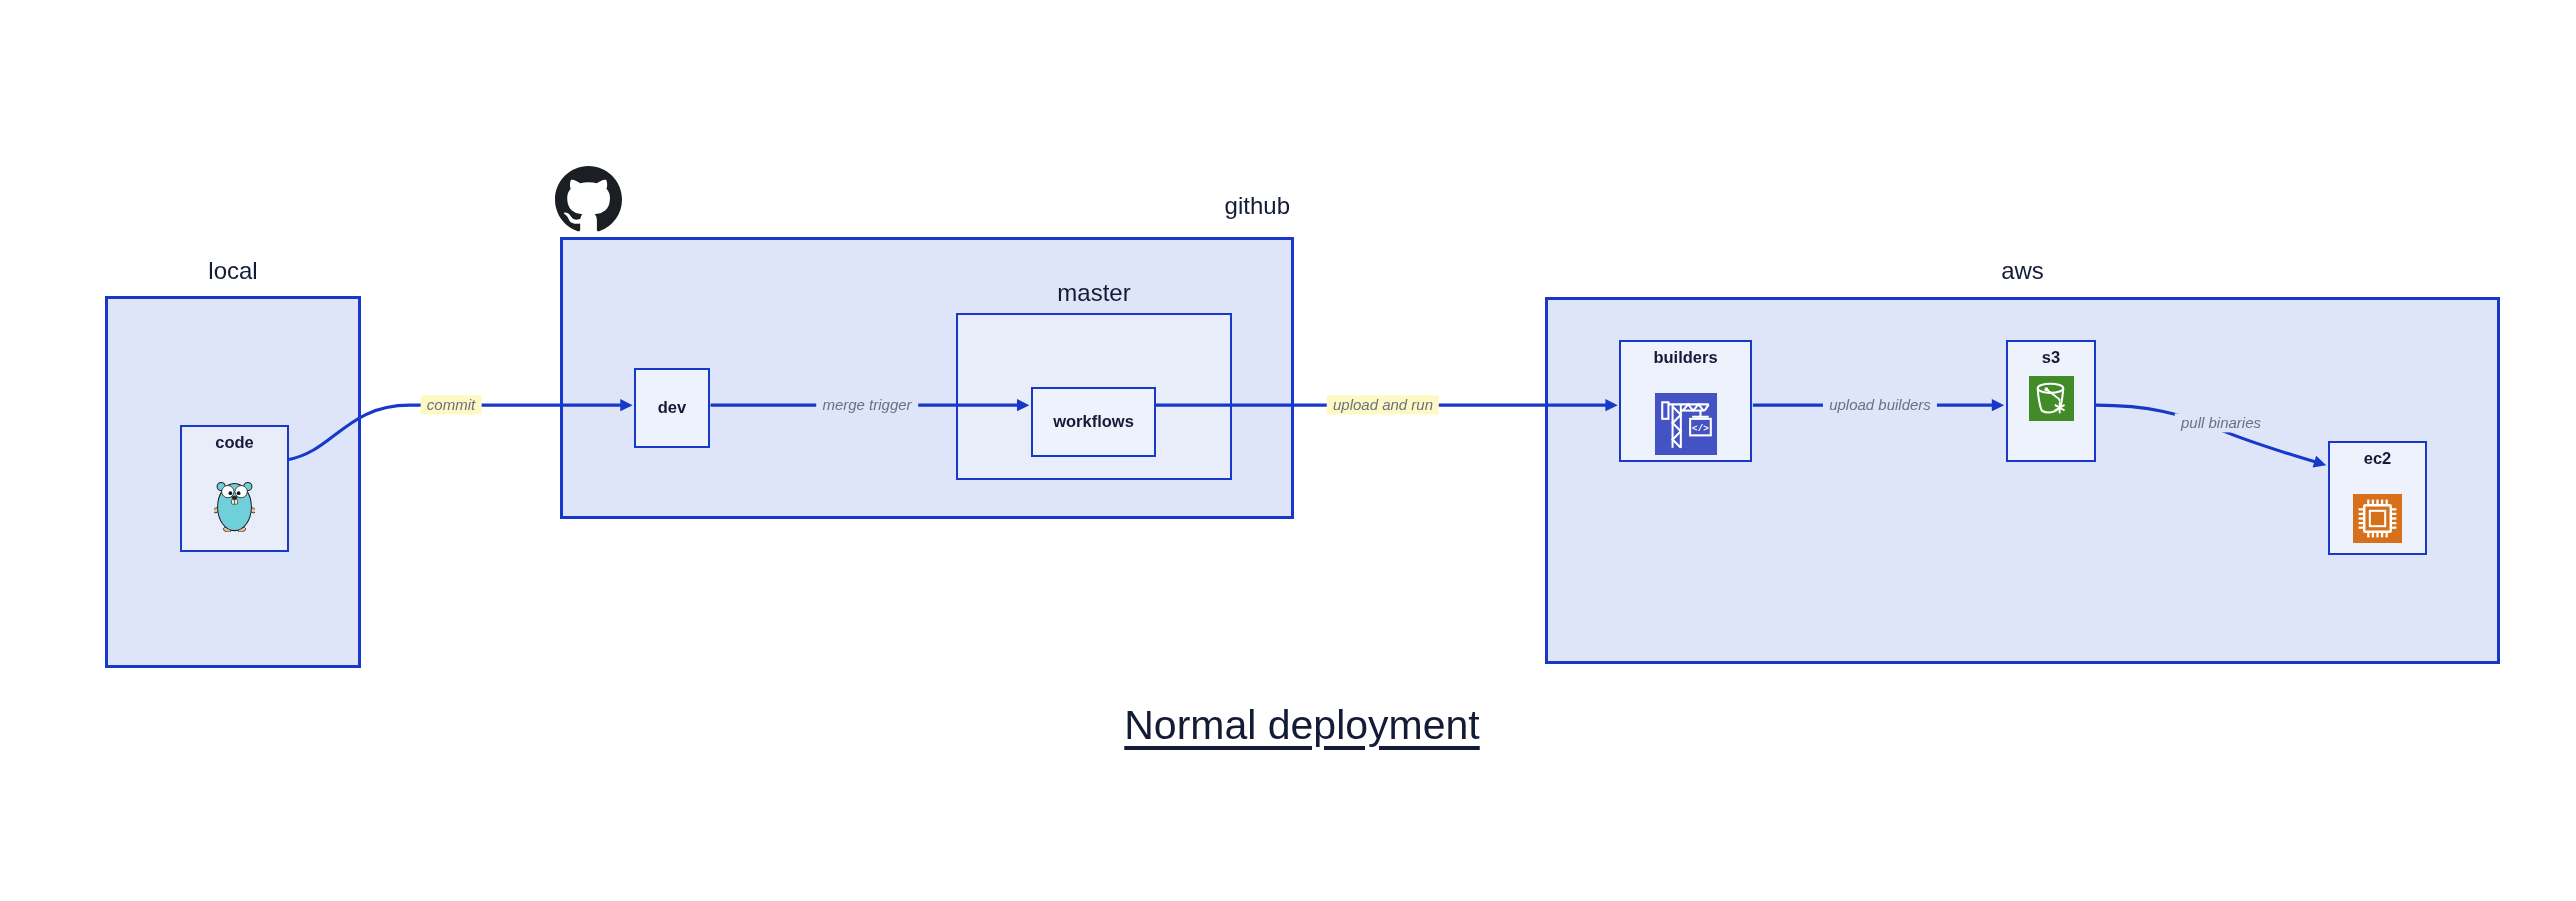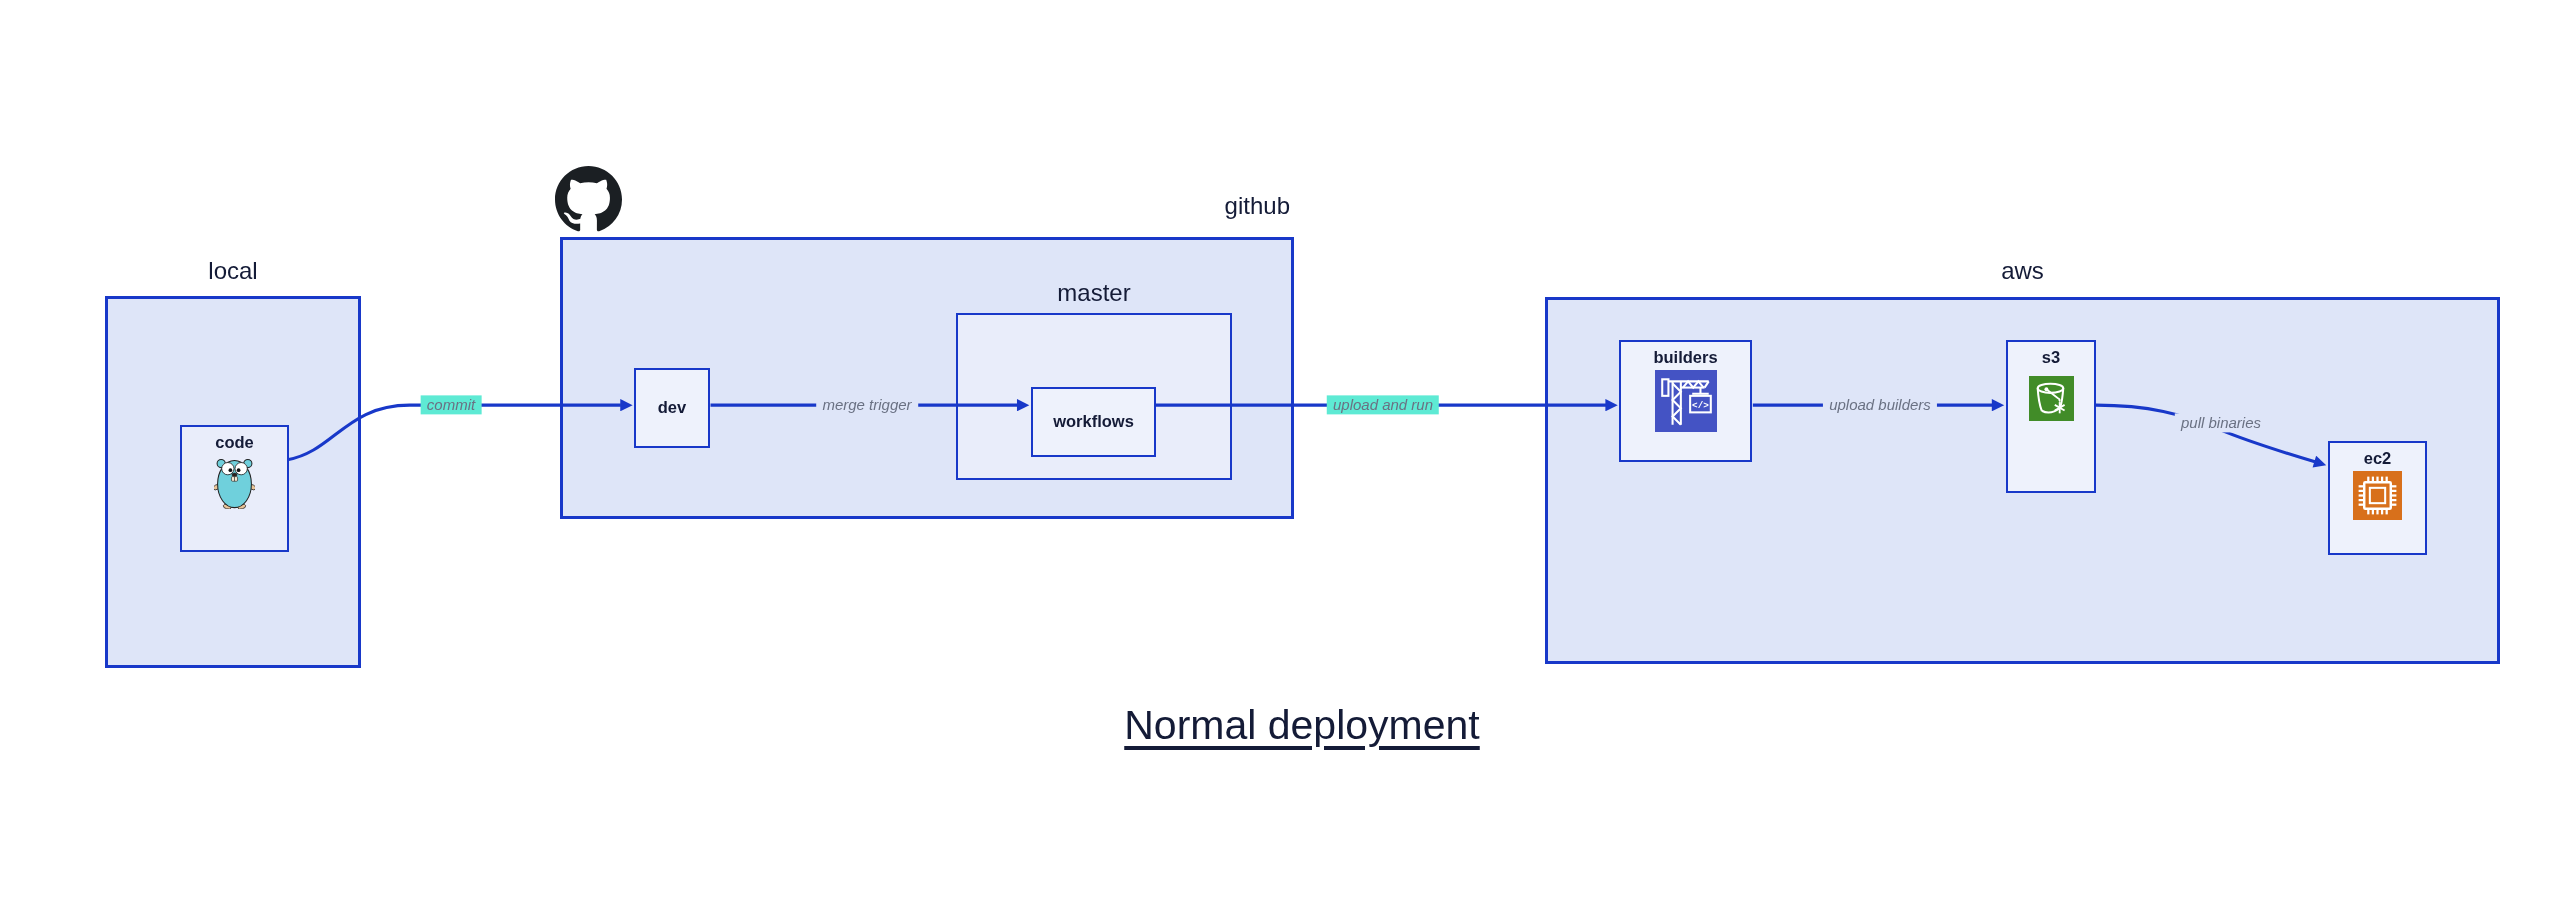--- a/index.html
+++ b/index.html
@@ -8,30 +8,30 @@
     background:var(--page-bg,#ffffff);
     font-family:"Liberation Sans",sans-serif;
   }
   .zone{position:absolute;box-sizing:border-box;border:3.1px solid var(--line,#1838c9);
         background:var(--zone-fill,#dee5f8);z-index:1}
   .zone.mid{background:var(--mid-fill,#e9edfa);z-index:2;border-width:2.6px}
   .node{position:absolute;box-sizing:border-box;border:2.6px solid var(--line,#1838c9);
         background:var(--node-fill,#eef2fc);z-index:3;
         display:flex;flex-direction:column;align-items:center}
   .node.center{justify-content:center}
-  .node.iconbox{padding-top:6.2px;gap:2px}
+  .node.iconbox{padding-top:6.2px;gap:25px}
   .node-label{color:var(--navy,#141b37);font-size:16.5px;font-weight:700;line-height:1.2;white-space:nowrap}
   .zone-label{position:absolute;color:var(--navy,#141b37);font-size:24px;font-weight:500;
               line-height:1;z-index:2;white-space:nowrap}
   .ta-c{text-align:center}.ta-r{text-align:right}
   #connectors{position:absolute;left:0;top:0;z-index:4;pointer-events:none}
   .edge-label{position:absolute;transform:translate(-50%,-50%);z-index:5;
               font-style:italic;font-size:15px;color:var(--gray,#6a7183);
               padding:1px 6.2px;line-height:1.15;white-space:nowrap}
-  .on-white{background:#5eead4}
+  .on-white{background:#fef9c3}
   .on-zone{background:var(--zone-fill,#dee5f8)}
   .title{position:absolute;left:0;top:702px;width:2604px;text-align:center;z-index:5;
          font-size:41px;font-weight:500;color:var(--navy,#141b37);
          text-decoration:underline;text-decoration-thickness:3.6px;text-underline-offset:7.2px}
   .logo{position:absolute;z-index:2;line-height:0}
   .icon{line-height:0}
 </style>
 </head>
 <body>
 
@@ -97,21 +97,21 @@
         <line x1="48" y1="17" x2="52" y2="11"></line>
         <line x1="44" y1="17" x2="44" y2="23"></line>
         <line x1="36" y1="23" x2="52" y2="23"></line>
         <rect x="34" y="25" width="20" height="16"></rect>
       </g>
       <text x="44" y="36.5" font-size="9" font-weight="bold" fill="#ffffff" text-anchor="middle" font-family="Liberation Mono, monospace">&lt;/&gt;</text>
     </svg>
   </span>
 </div>
 
-<div class="node iconbox" style="left:2006px;top:340px;width:90px;height:153px;gap:8px">
+<div class="node iconbox" style="left:2006px;top:340px;width:90px;height:122px;gap:8px">
   <span class="node-label">s3</span>
   <span class="icon">
     <svg width="45" height="45" viewBox="0 0 44 44">
       <rect width="44" height="44" style="fill:var(--s3-icon,#418c28)"></rect>
       <g fill="none" stroke="#ffffff" stroke-width="2">
         <ellipse cx="21" cy="12" rx="12.5" ry="4.5"></ellipse>
         <path d="M8.5 12 C9 20 10.5 29 12.5 34"></path>
         <path d="M33.5 12 C33 19 32 26 30.5 31"></path>
         <path d="M12.5 34 Q21 38.5 30.5 31"></path>
       </g>

